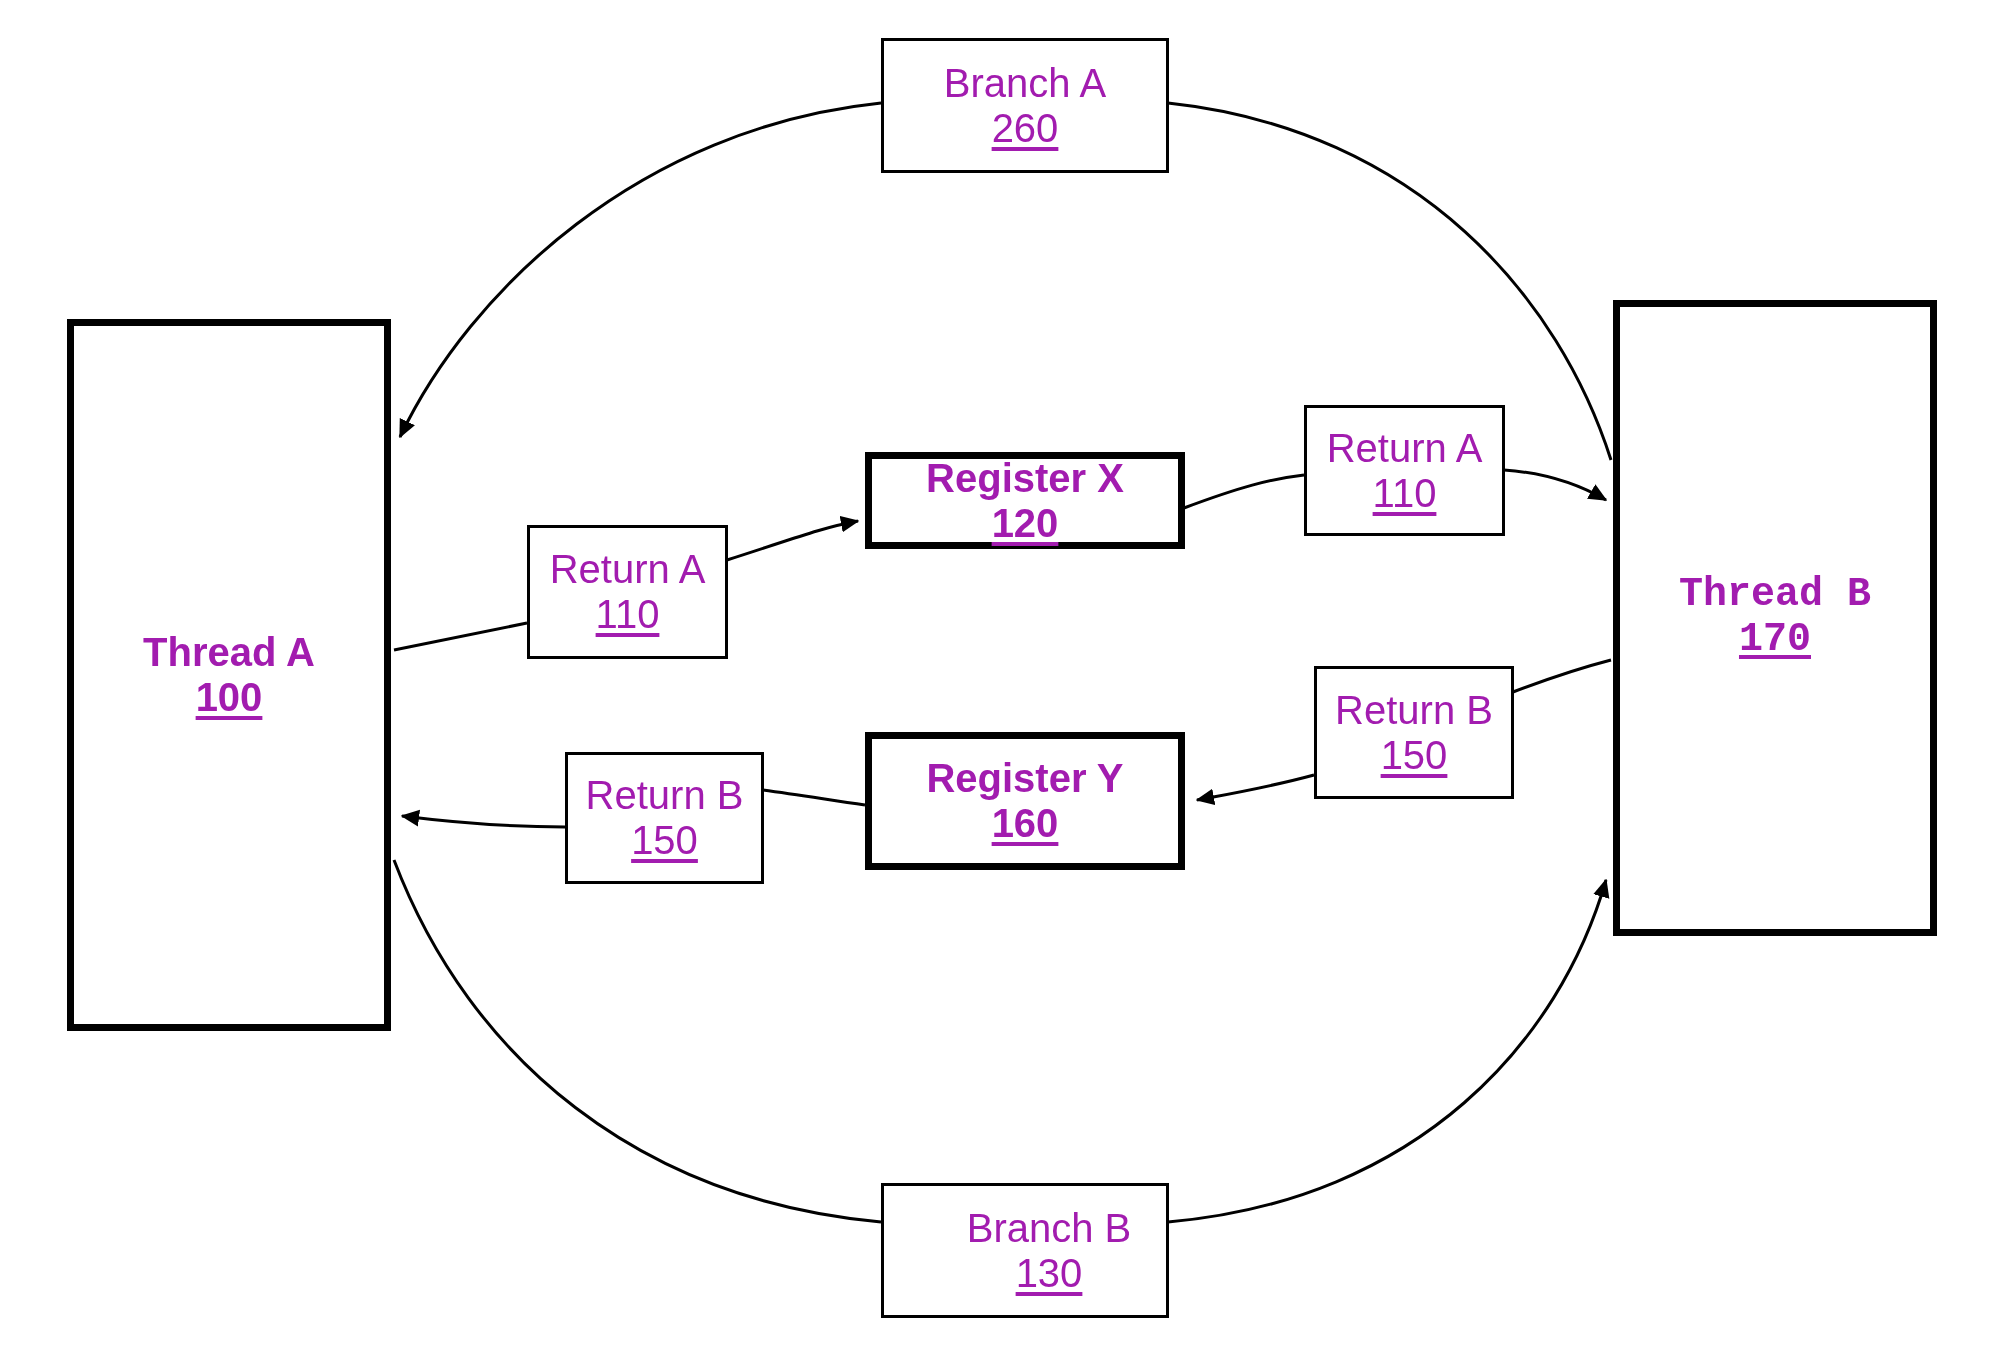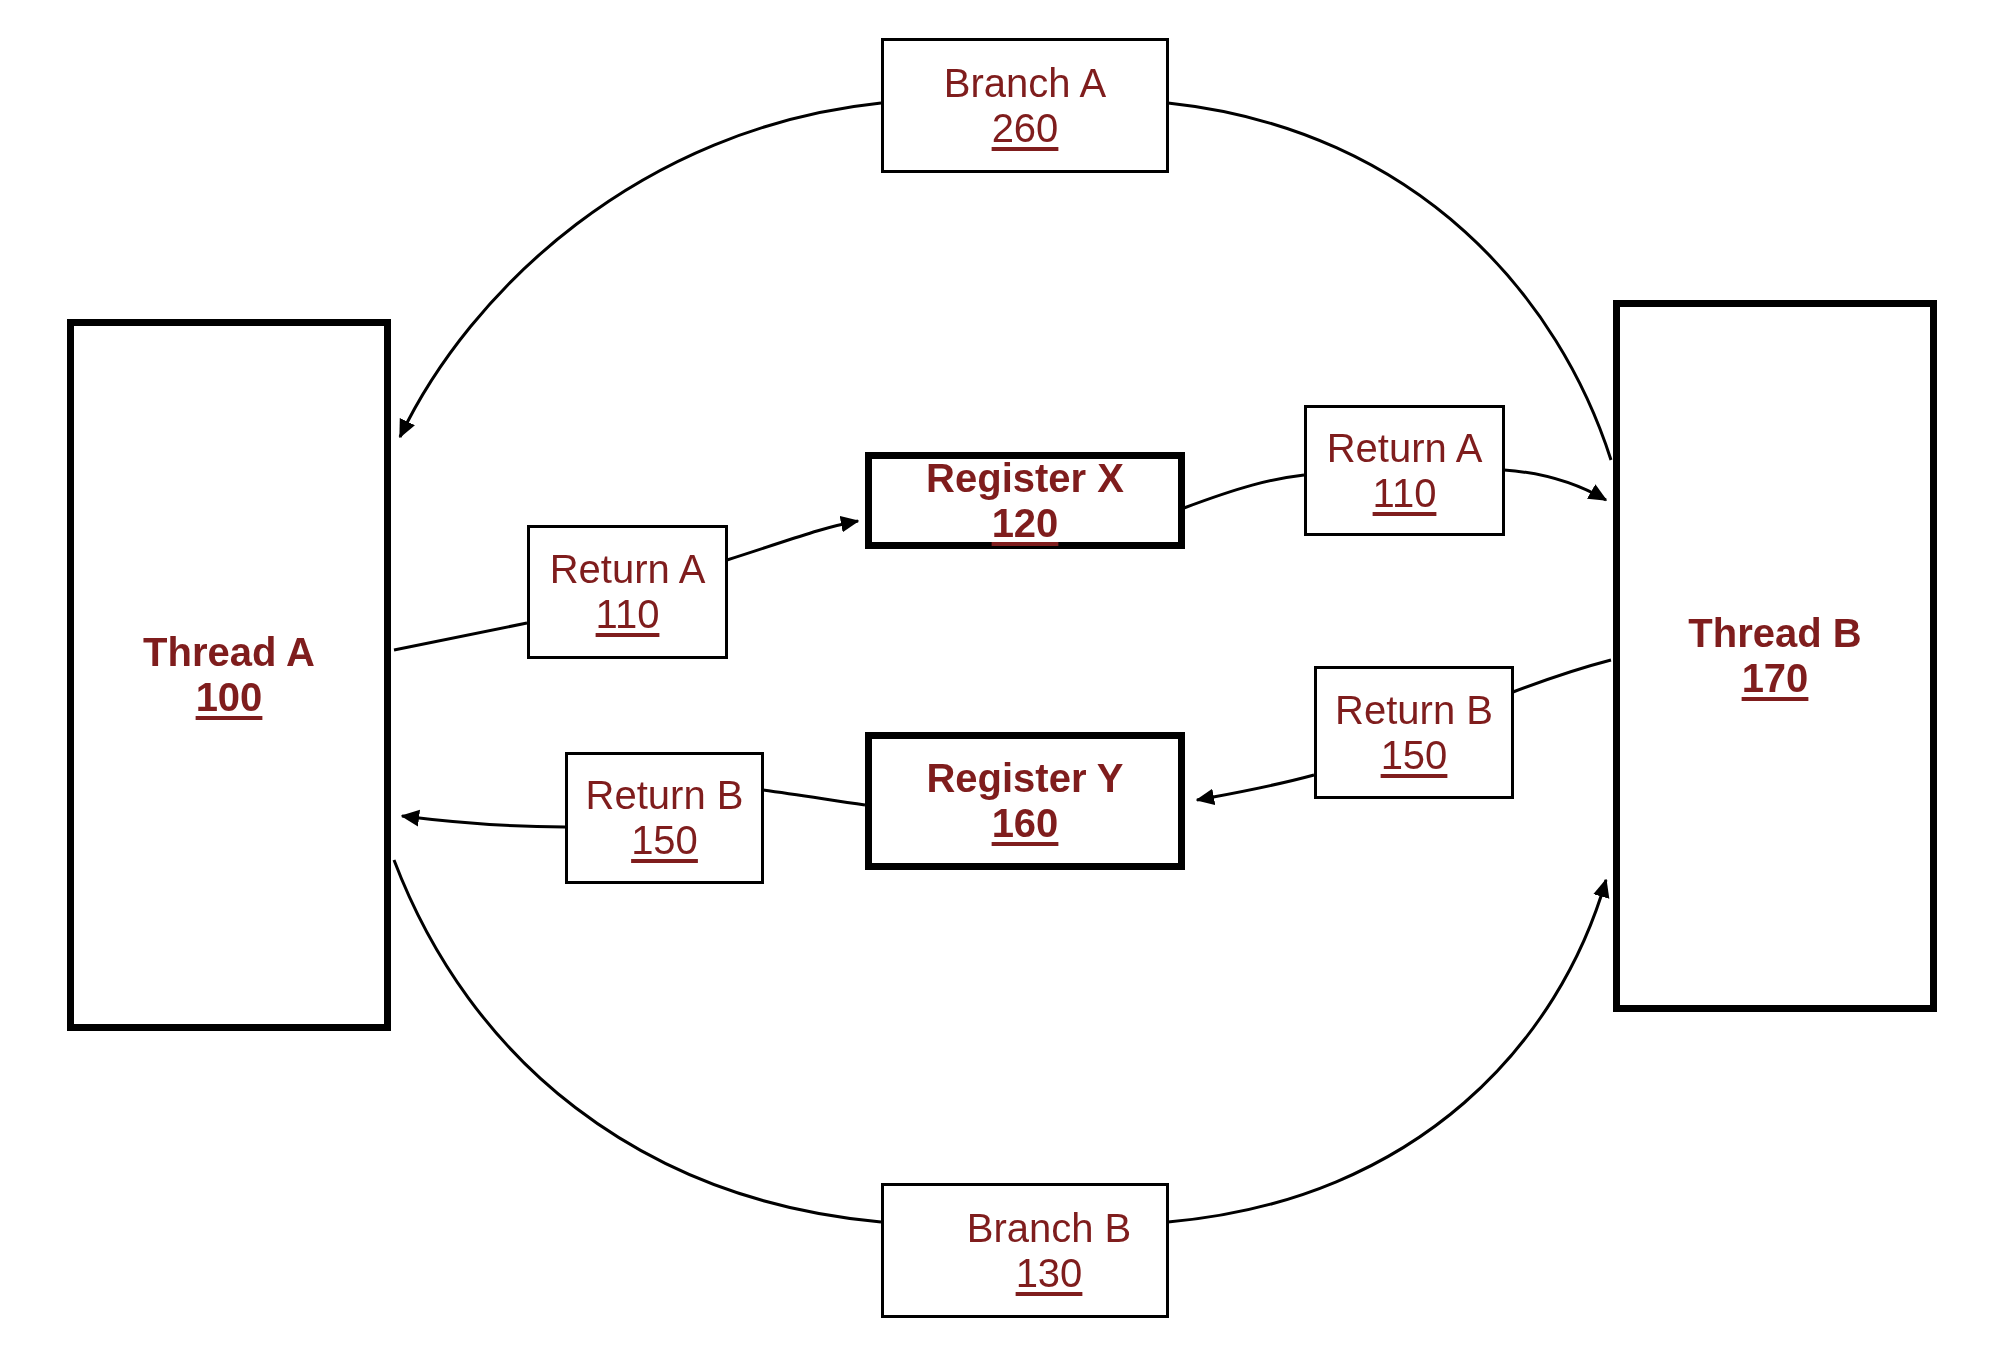--- a/index.html
+++ b/index.html
@@ -26,21 +26,21 @@
   }
   .node-box {
     position: absolute;
     box-sizing: border-box;
     background: #ffffff;
     display: flex;
     flex-direction: column;
     align-items: center;
     justify-content: center;
     text-align: center;
-    color: #7f1d1d;
+    color: #a21caf;
     z-index: 5;
   }
   
   .thick {
     border: 7px solid #000000;
     font-weight: bold;
   }
   
   .thin {
     border: 3px solid #000000;
@@ -100,21 +100,21 @@
     <path d="M 394 860 C 470 1060 640 1200 881 1222" fill="none" stroke="#000000" stroke-width="3"></path>
 
     <path d="M 1168 1222 C 1420 1200 1560 1040 1606 880" fill="none" stroke="#000000" stroke-width="3" marker-end="url(#ah)"></path>
   </svg>
 
   <div class="node-box thick" id="thread-a-box" style="left:67px; top:300px; width:324px; height:712px;margin-top:19px;">
     <span class="node-title">Thread A</span>
     <span class="node-ref">100</span>
   </div>
 
-  <div class="node-box thick" id="thread-b-box" style="left:1613px; top:300px; width:324px; height:712px;">
+  <div class="node-box thick" id="thread-b-box" style="left:1613px; top:300px; width:324px; height:636px;font-family:Liberation Mono, monospace;">
     <span class="node-title">Thread B</span>
     <span class="node-ref">170</span>
   </div>
 
   <div class="node-box thick" style="left:865px; top:452px; width:320px; height:97px;">
     <span class="node-title">Register X</span>
     <span class="node-ref">120</span>
   </div>
 
   <div class="node-box thick" style="left:865px; top:732px; width:320px; height:138px;">

